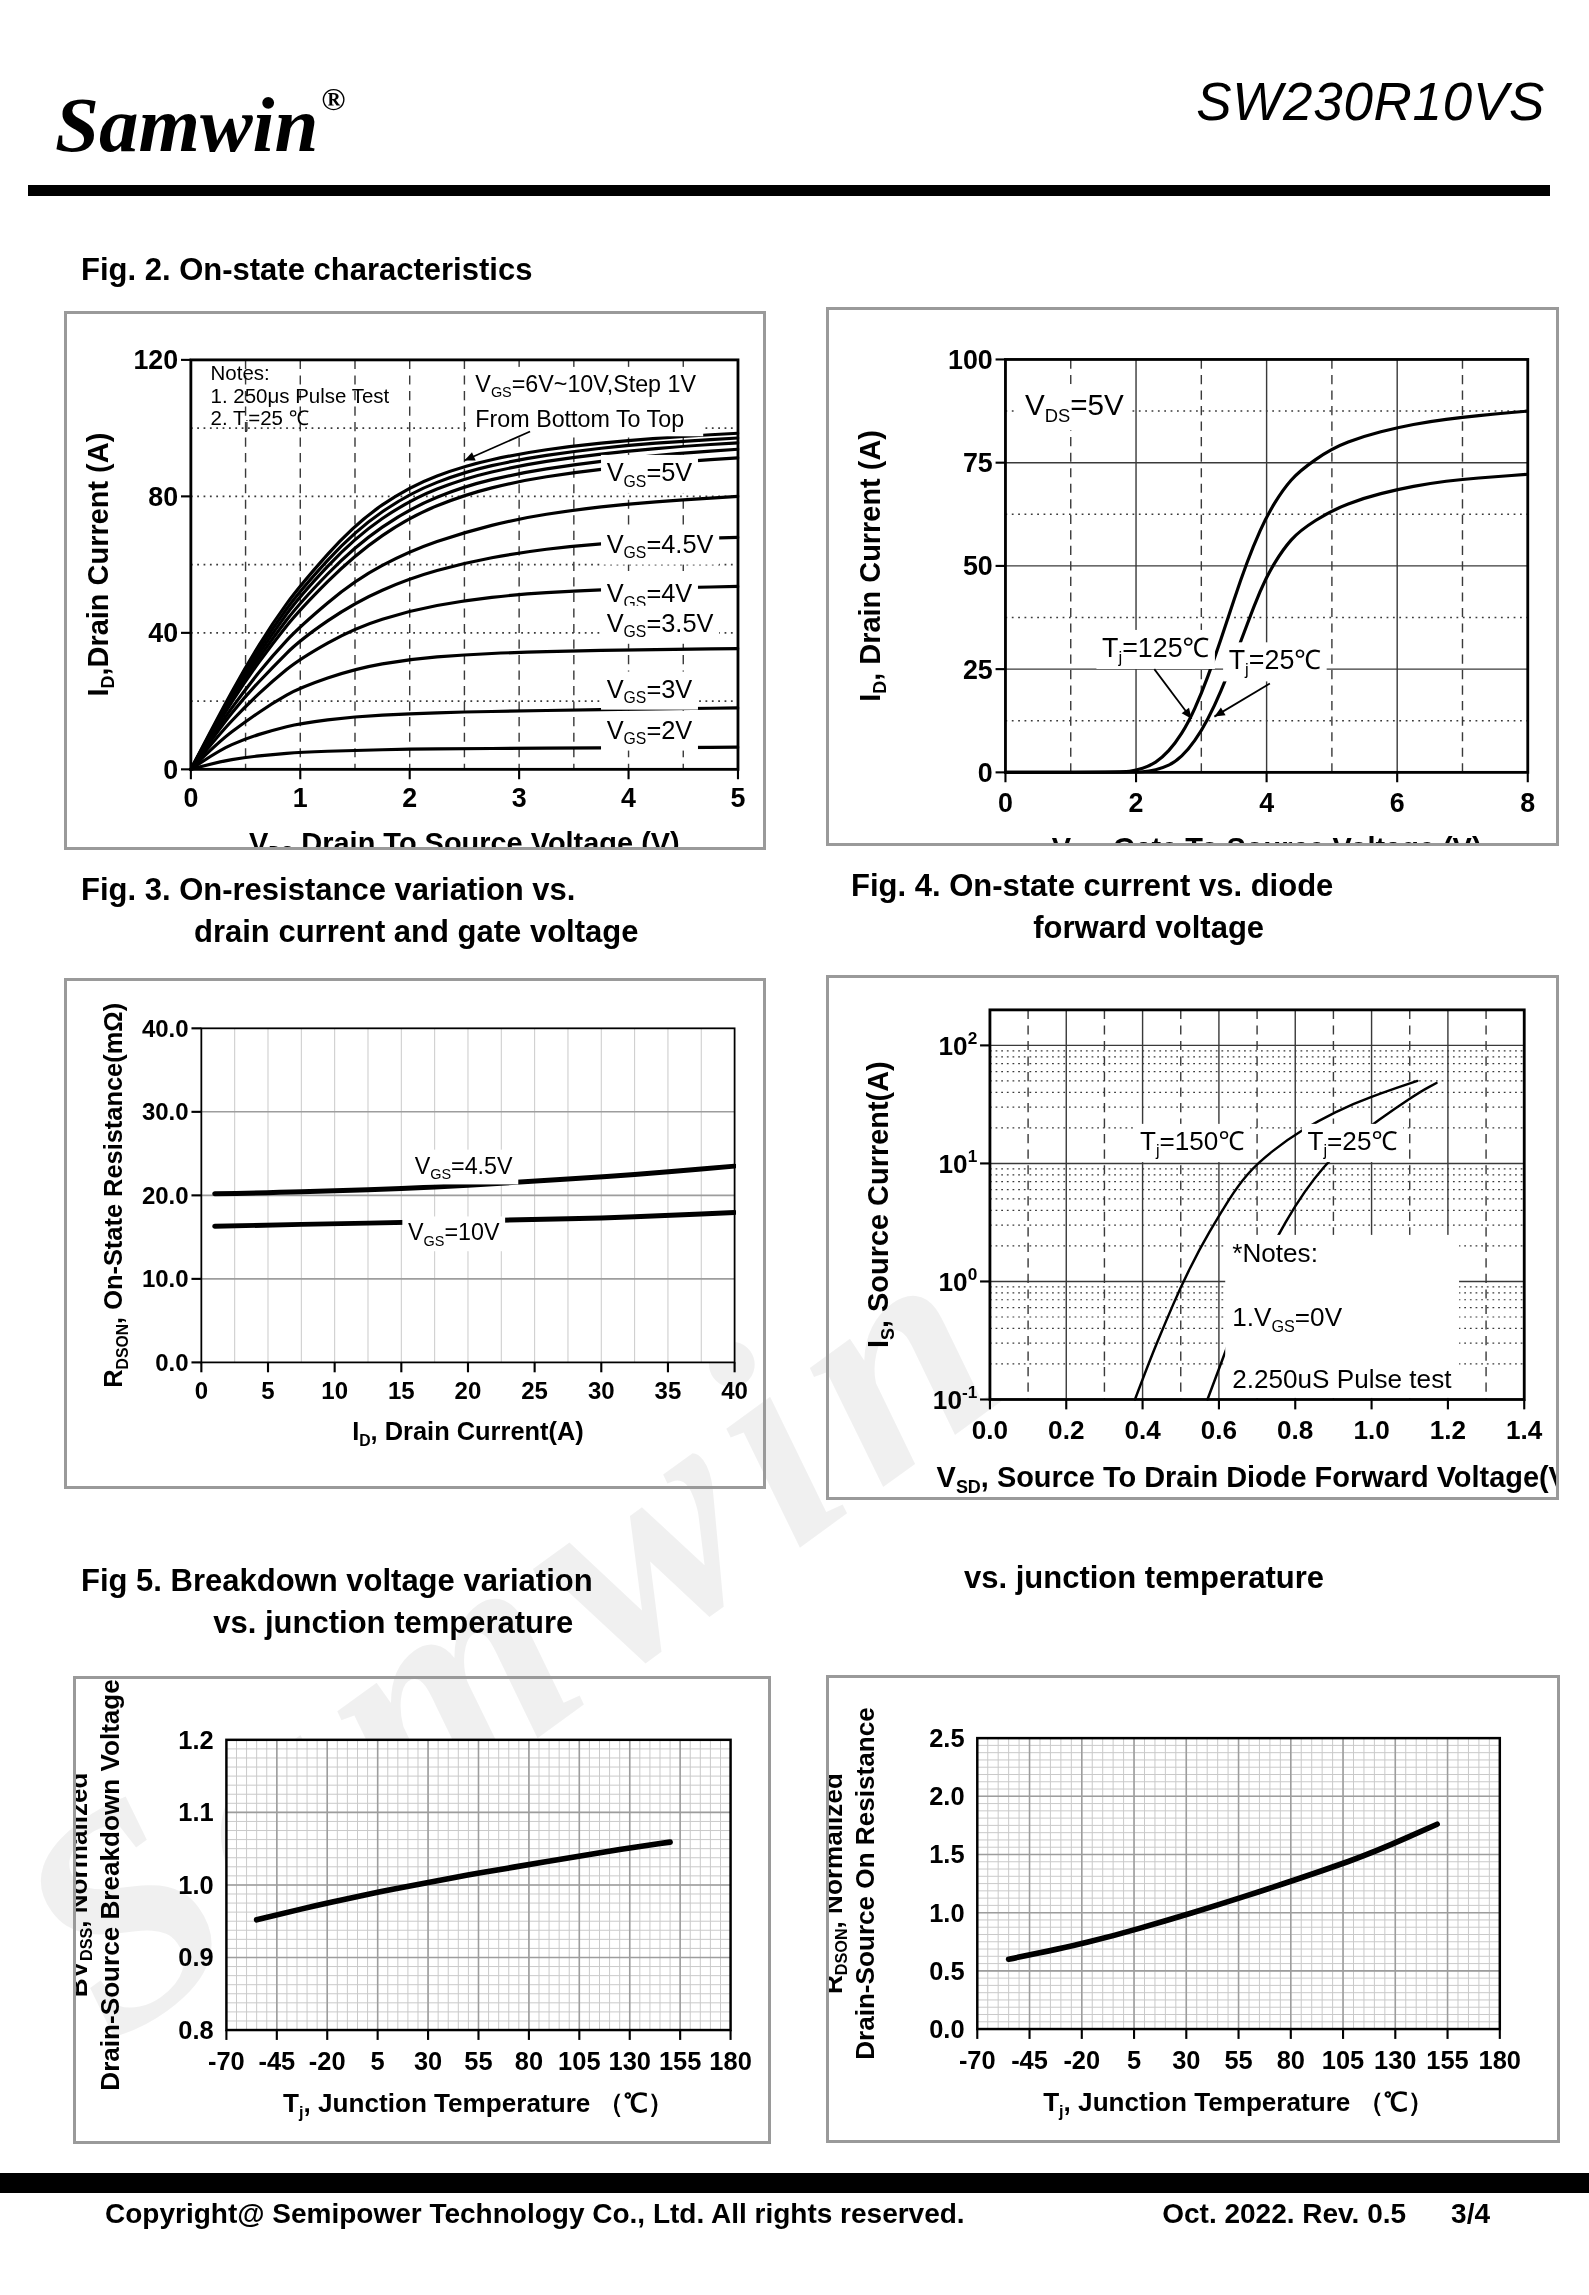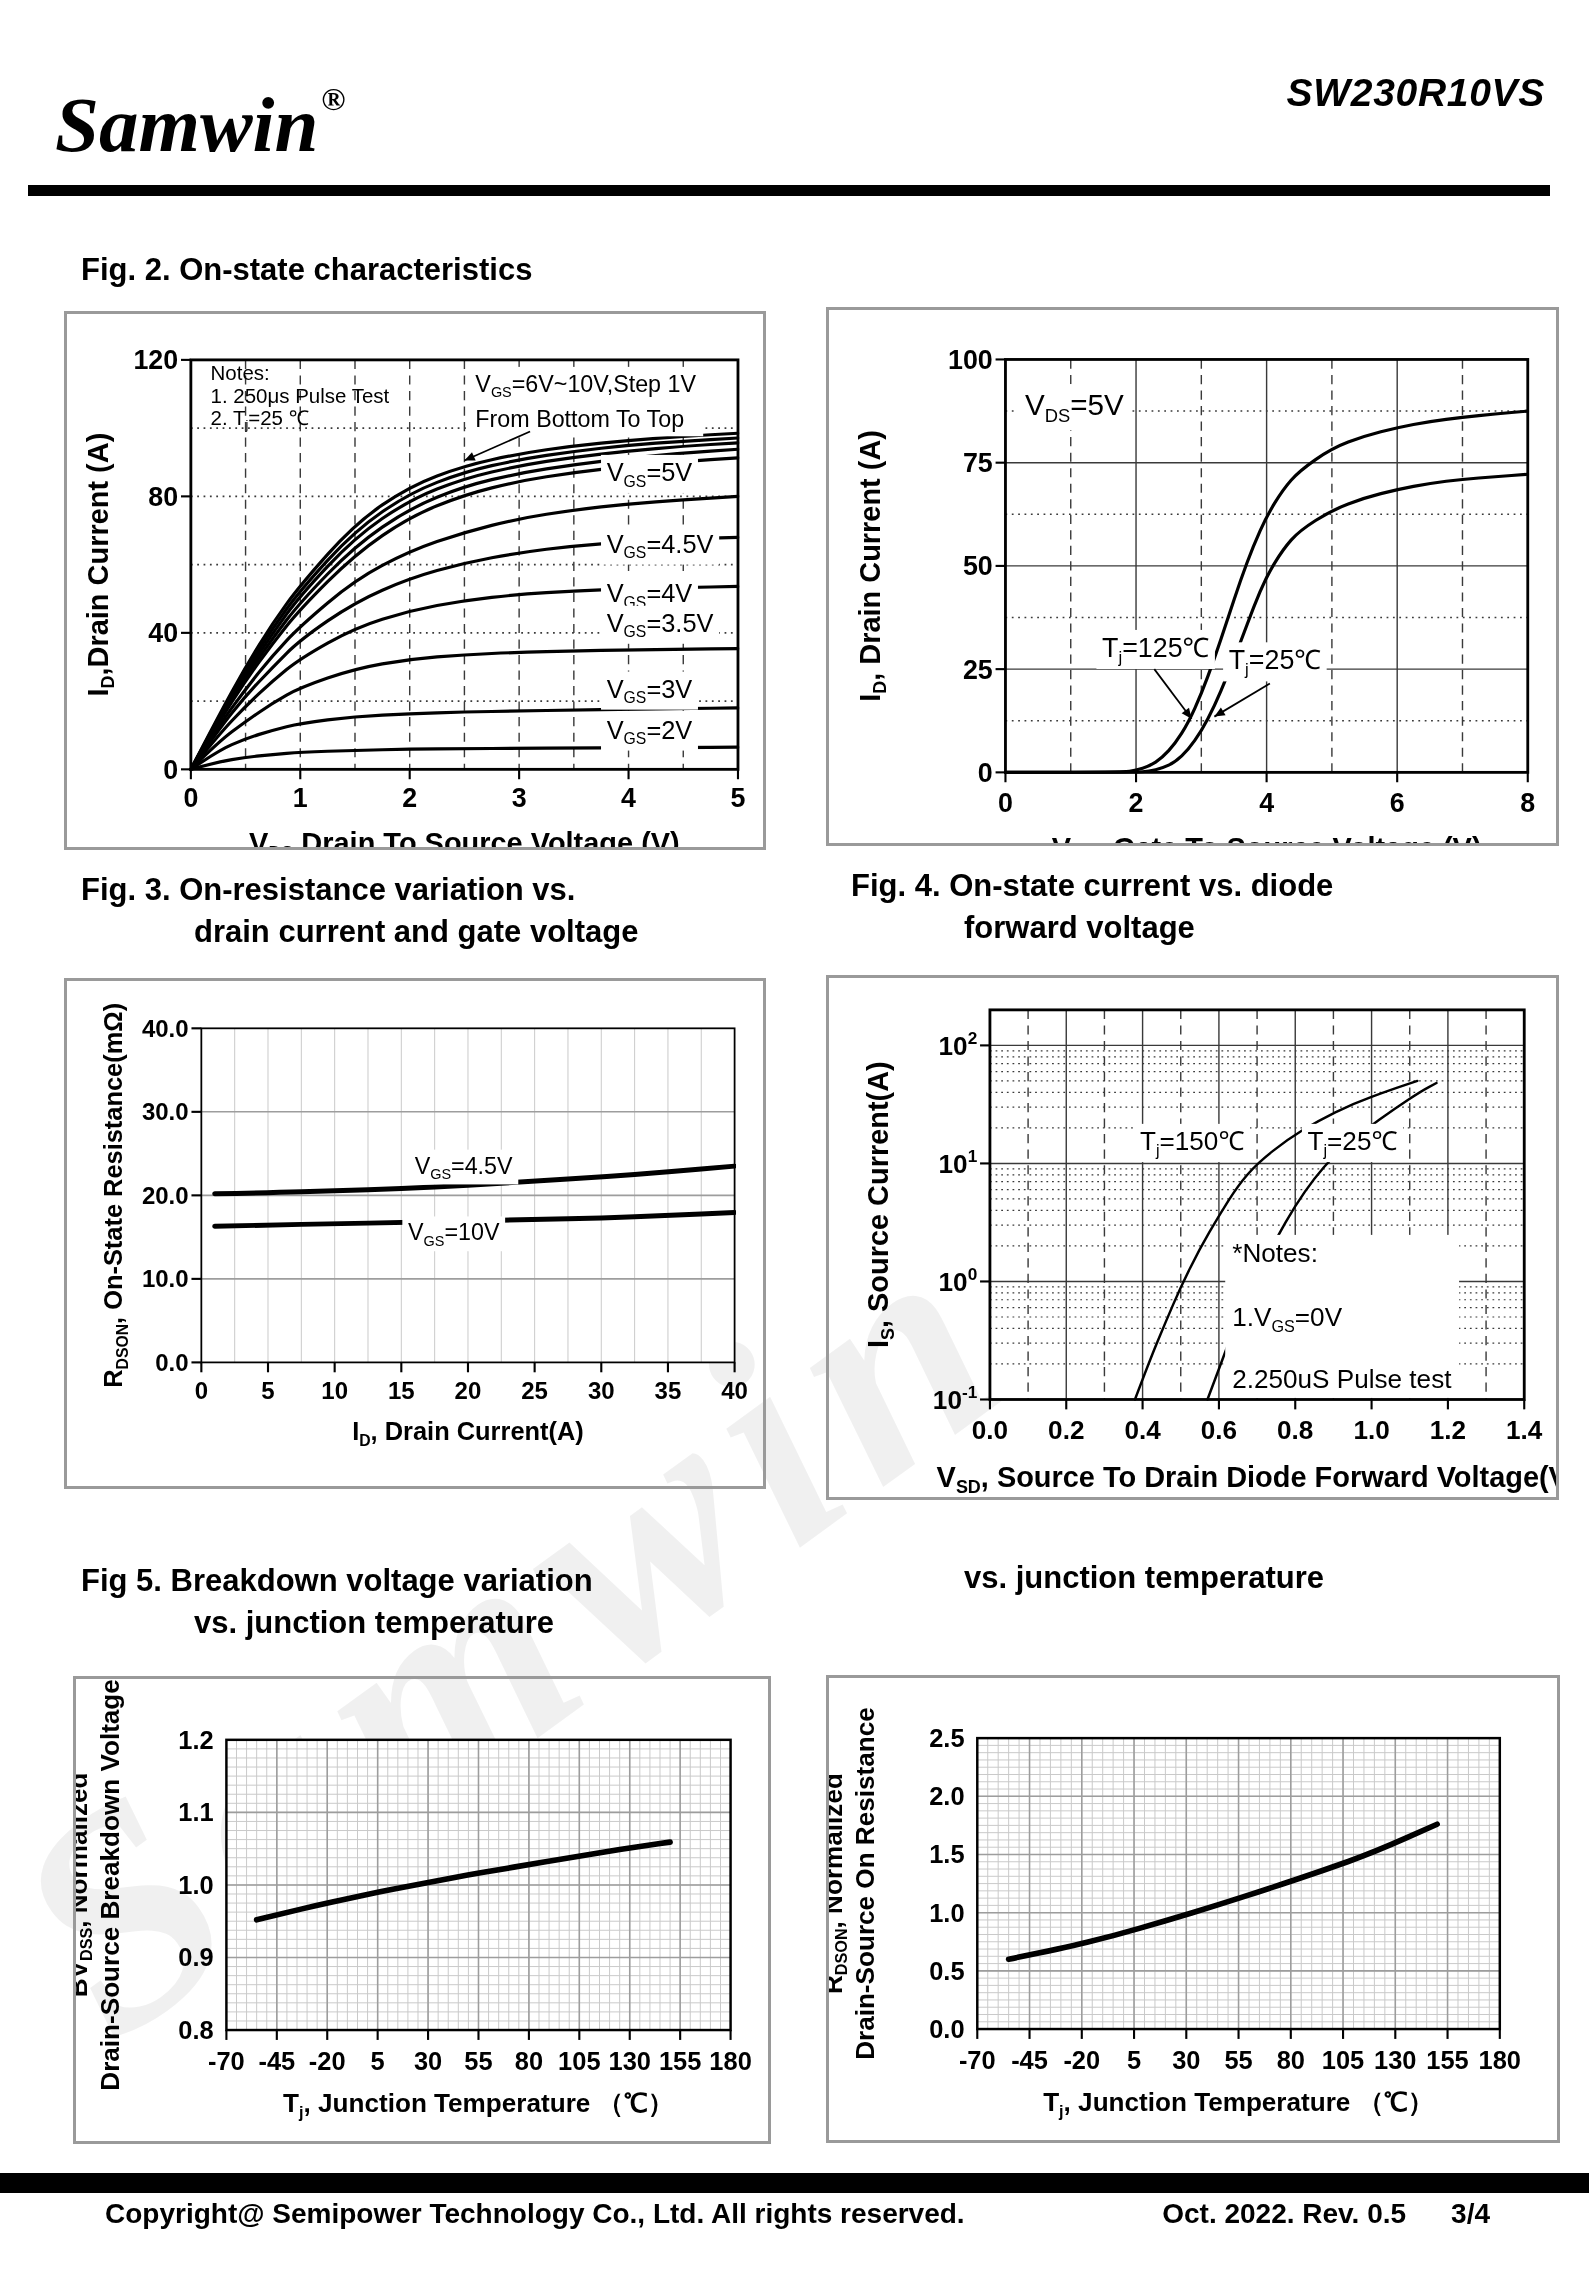--- a/index.html
+++ b/index.html
@@ -4,25 +4,25 @@
 <style>
   html,body{margin:0;padding:0;background:#fff;}
   .page{position:relative;width:1589px;height:2295px;background:#ffffff;overflow:hidden;
         font-family:"Liberation Sans",sans-serif;color:#000;}
   .watermark{position:absolute;left:-49px;top:1822px;font-family:"Liberation Serif",serif;
         font-style:italic;font-weight:bold;font-size:304px;letter-spacing:20px;color:#000;
         opacity:0.055;transform:rotate(-36deg);transform-origin:0 0;white-space:nowrap;z-index:1;}
   .logo{position:absolute;left:55px;top:83px;font-family:"Liberation Serif",serif;
         font-weight:bold;font-style:italic;font-size:79px;line-height:1;z-index:3;}
   .logo .reg{font-size:32.5px;vertical-align:41px;font-style:normal;margin-left:2.8px;}
-  .part{position:absolute;right:44px;top:71px;font-weight:bold;font-style:italic;
-        font-size:39px;letter-spacing:0.7px;z-index:3;}
+  .part{position:absolute;right:44px;top:71px;font-weight:normal;font-style:italic;
+        font-size:53px;letter-spacing:0.7px;z-index:3;}
   .hrule{position:absolute;left:28px;top:185px;width:1522px;height:11.3px;background:#000;z-index:3;}
   .fig-title{position:absolute;font-weight:bold;font-size:31px;line-height:42px;z-index:3;white-space:pre;}
-  .fig-title .l2{padding-left:113px;}
+  .fig-title .l2{padding-left:113px;text-align:center;}
   #t-fig1{left:81px;top:249px;}  #t-fig2{left:837px;top:239px;}
   #t-fig3{left:81px;top:869px;} #t-fig4{left:851px;top:865px;}
   #t-fig5{left:81px;top:1560px;} #t-fig6{left:851px;top:1557px;}
   .chart-box{position:absolute;border:3.5px solid #9a9a9a;background:transparent;z-index:2;}
   #fig1{left:64px;top:311px;width:696px;height:533px;}
   #fig2{left:826px;top:307px;width:727px;height:533px;}
   #fig3{left:64px;top:978px;width:696px;height:505px;}
   #fig4{left:826px;top:975px;width:727px;height:519px;}
   #fig5{left:73px;top:1676px;width:692px;height:462px;}
   #fig6{left:826px;top:1675px;width:728px;height:462px;}

